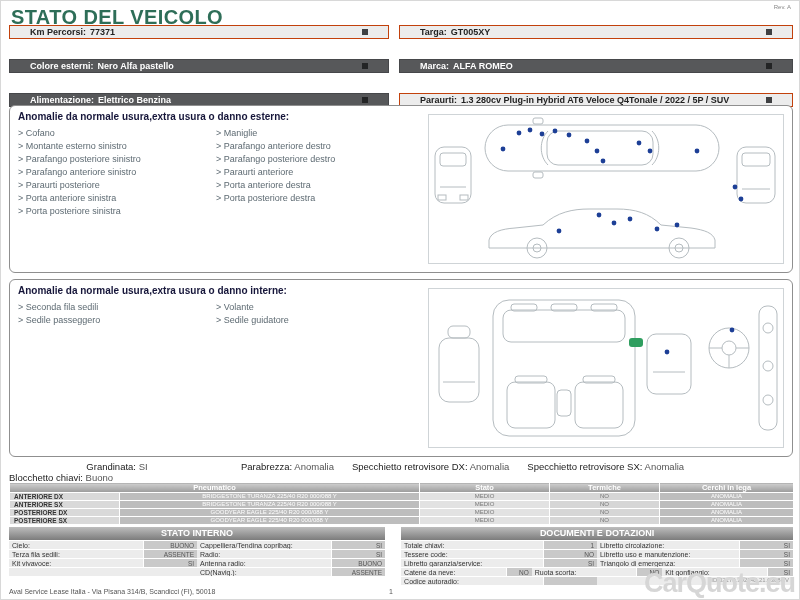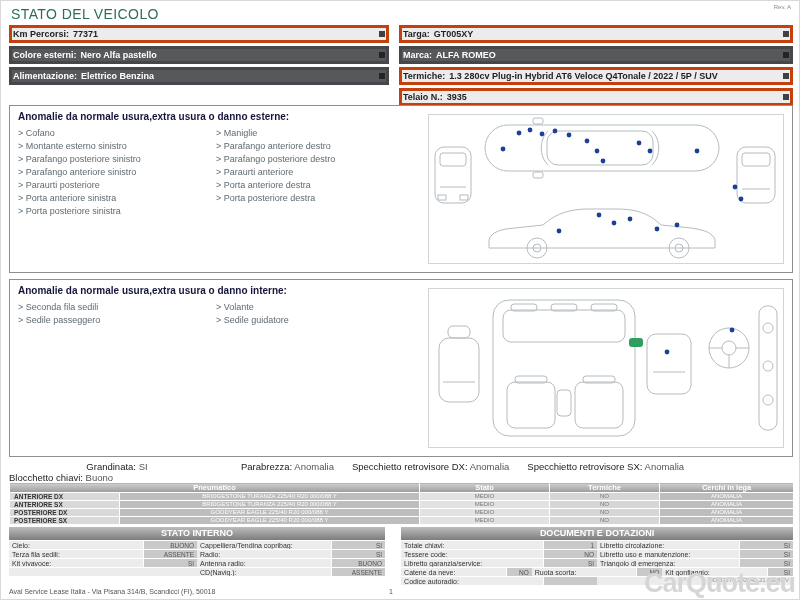--- a/index.html
+++ b/index.html
@@ -1,33 +1,33 @@
 <!DOCTYPE html>
 <html><head>
 <meta charset="utf-8">
 <style>
   * { margin:0; padding:0; box-sizing:border-box; }
   html,body { background:#ffffff; }
   body { font-family:"Liberation Sans", sans-serif; }
   .page { position:relative; width:800px; height:600px; background:#fff; overflow:hidden; border:1px solid #d8d8d8; }
 
-  .title { position:absolute; left:10px; top:5px; font-size:14px; font-weight:normal; color:#2e6e58; letter-spacing:.4px; }
+  .title { position:absolute; left:10px; top:5px; font-size:20px; font-weight:bold; color:#2e6e58; letter-spacing:.4px; }
   .rev { position:absolute; right:8px; top:3px; font-size:6px; color:#888; }
 
   .kv-left  { position:absolute; left:8px;  top:24px; width:380px; }
   .kv-right { position:absolute; left:398px; top:24px; width:394px; }
-  .kvrow { display:flex; align-items:flex-start; border:3px solid #c2410c; background:#ececec; color:#222;
-           font-size:9px; font-weight:bold; padding:1px 1px; margin-bottom:3px; min-height:14px; }
+  .kvrow { display:flex; align-items:flex-start; border:1px solid #c2410c; background:#ececec; color:#222;
+           font-size:9px; font-weight:bold; padding:1px 20px; margin-bottom:20px; min-height:14px; }
   .kvrow.dark { background:#57585a; color:#fff; border-color:#46474a; }
   .kvl { margin-right:4px; white-space:nowrap; }
   .kvv { flex:1; }
   .endsq { width:6px; height:6px; background:#3f4042; margin-left:6px; margin-top:2px; flex:none; }
   .kvrow.dark .endsq { background:#232425; }
 
-  .anom-box { position:absolute; left:8px; width:784px; border:1px solid #8f8f8f; border-radius:0; padding:5px 8px; background:#fff; }
+  .anom-box { position:absolute; left:8px; width:784px; border:1px solid #8f8f8f; border-radius:6px; padding:5px 8px; background:#fff; }
   #ext-box { top:104px; height:168px; }
   #int-box { top:278px; height:178px; }
   .anom-header { font-size:10px; font-weight:bold; color:#16163a; margin-bottom:5px; }
   .anom-cols { display:flex; }
   .anom-col { width:198px; }
   .li { font-size:9px; color:#5d6a72; line-height:13px; white-space:nowrap; }
   .diagram { position:absolute; top:8px; right:8px; width:356px; border:1px solid #cfd4d7; background:#fff; }
   #ext-box .diagram { height:150px; }
   #int-box .diagram { height:160px; }
   .diagram svg { display:block; width:100%; height:100%; }
@@ -97,21 +97,21 @@
         <span class="kvl">Targa:</span>
         <span class="kvv">GT005XY</span>
         <span class="endsq"></span>
       </div>
       <div class="kvrow dark">
         <span class="kvl">Marca:</span>
         <span class="kvv">ALFA ROMEO</span>
         <span class="endsq"></span>
       </div>
       <div class="kvrow">
-        <span class="kvl">Termiche:</span>
+        <span class="kvl">Paraurti:</span>
         <span class="kvv">1.3 280cv Plug-in Hybrid AT6 Veloce Q4Tonale / 2022 / 5P / SUV</span>
         <span class="endsq"></span>
       </div>
       <div class="kvrow">
         <span class="kvl">Telaio N.:</span>
         <span class="kvv">3935</span>
         <span class="endsq"></span>
       </div>
       <div class="kvrow">
         <span class="kvl">1a imm.:</span>

